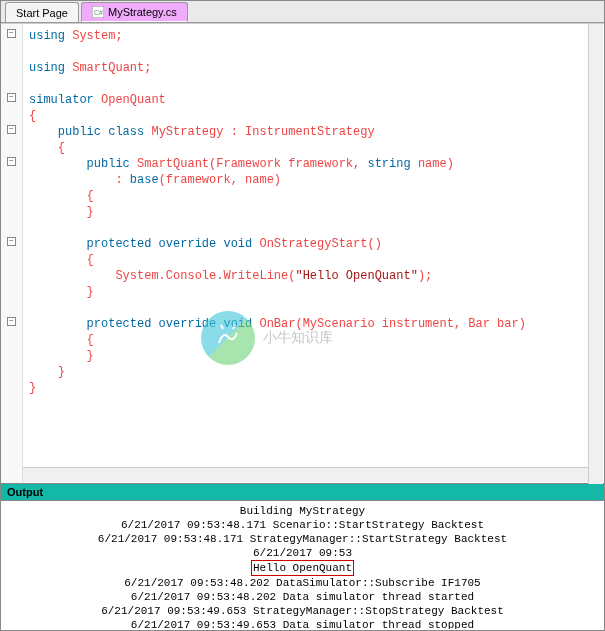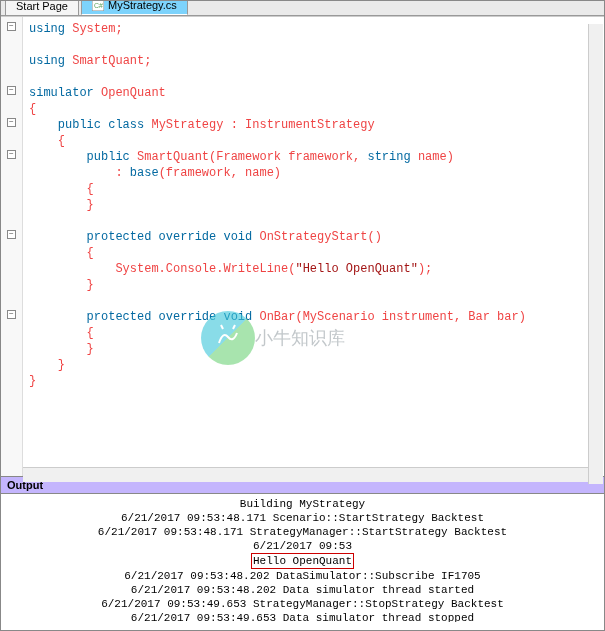--- a/index.html
+++ b/index.html
@@ -10,41 +10,41 @@
   width: 605px;
   height: 631px;
   overflow: hidden;
   position: relative;
   border: 1px solid #888;
 }
 .tabs {
   display: flex;
   background: #eaeaea;
   border-bottom: 1px solid #999;
-  height: 15px;
+  height: 22px;
   align-items: flex-end;
   padding-left: 4px;
   font-family: Tahoma, sans-serif;
   font-size: 11px;
 }
 .tab {
   background: #f5f5f5;
   border: 1px solid #999;
   border-bottom: none;
   padding: 2px 10px;
   margin-right: 2px;
   border-radius: 3px 3px 0 0;
   display: flex;
   align-items: center;
   gap: 4px;
   height: 20px;
   cursor: pointer;
 }
 .tab.active {
-  background: #7dd3fc;
+  background: #f0abfc;
   border-bottom: 1px solid #fff;
   position: relative;
   z-index: 2;
 }
 .tab-icon {
   width: 12px;
   height: 12px;
   display: inline-flex;
   align-items: center;
   justify-content: center;
@@ -80,21 +80,21 @@
   flex: 1;
   padding: 4px 6px;
   line-height: 16px;
   white-space: pre;
   overflow: hidden;
 }
 .kw { color: #0369a1; }
 .str { color: #a31515; }
 .txt { color: #ef4444; }
 .output-header {
-  background: #c4b5fd;
+  background: #14b8a6;
   border-top: 1px solid #888;
   border-bottom: 1px solid #888;
   padding: 2px 6px;
   font-family: Tahoma, sans-serif;
   font-size: 11px;
   font-weight: bold;
 }
 .output-body {
   background: #fff;
   padding: 3px 6px;
@@ -120,23 +120,23 @@
   pointer-events: none;
 }
 .watermark-circle {
   width: 54px; height: 54px;
   border-radius: 50%;
   background: linear-gradient(135deg,#3cc6d9 50%, #6fd37a 50%);
   display:flex;align-items:center;justify-content:center;
 }
 .watermark-text {
   font-family: "Microsoft YaHei", sans-serif;
-  font-size: 18px;
+  font-size: 14px;
   color: #9aa3a8;
-  margin-left: 0;
+  margin-left: 8px;
 }
 .scrollbar-v {
   position:absolute; right:1px; top:23px; width:15px; height:460px;
   background:#f0f0f0; border-left:1px solid #ccc;
 }
 .scrollbar-h {
   position:absolute; left:22px; bottom:148px; right:16px; height:15px;
   background:#f0f0f0; border-top:1px solid #ccc;
 }
 </style>

